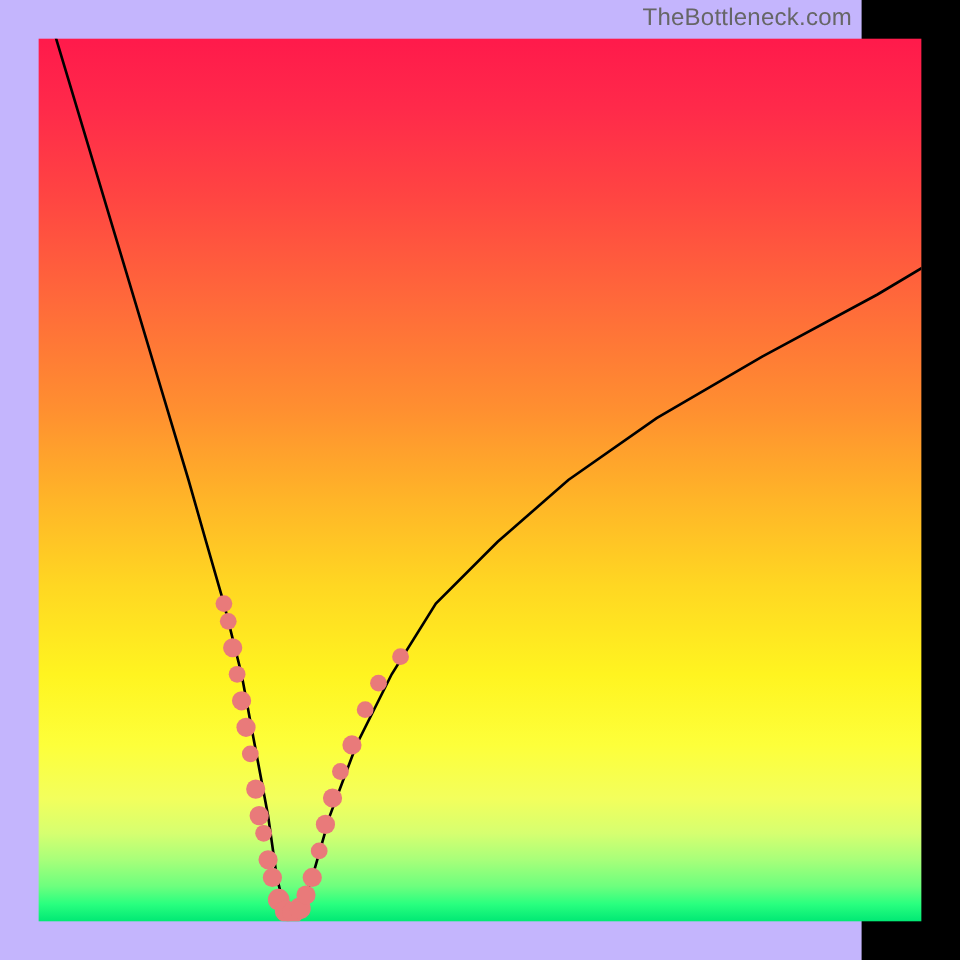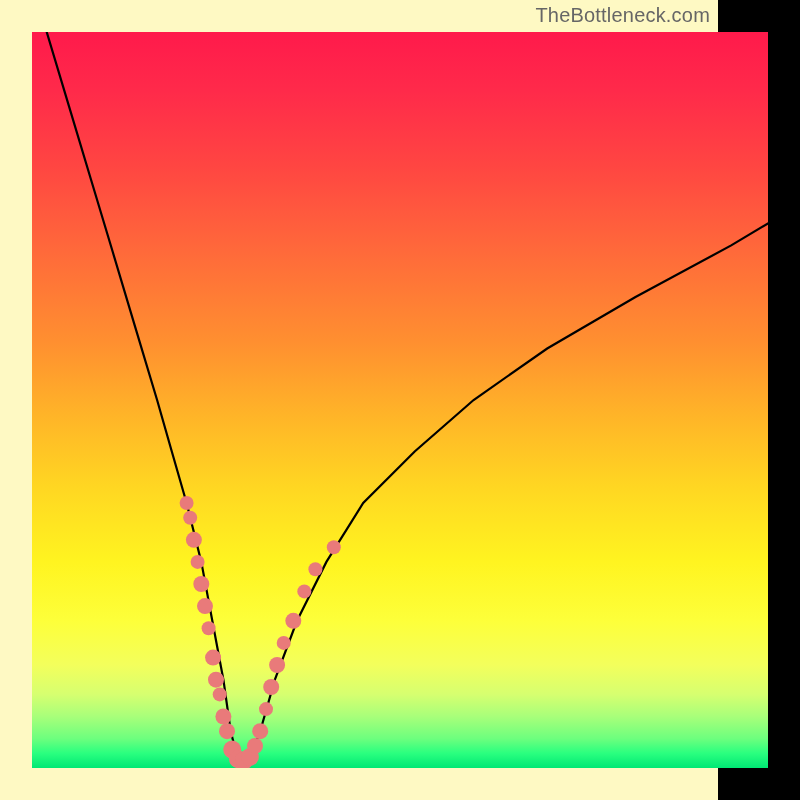--- a/index.html
+++ b/index.html
@@ -10,21 +10,21 @@
     overflow: hidden;
     background: #000;
     font-family: Arial, Helvetica, sans-serif;
   }
   .frame {
     position: absolute;
     top: 0;
     left: 0;
     width: 718px;
     height: 800px;
-    background: #fef9c3;
+    background: #c4b5fd;
   }
   .plot-area {
     position: absolute;
     top: 32px;
     left: 32px;
     width: 736px;
     height: 736px;
     overflow: hidden;
   }
   .gradient-bg {

